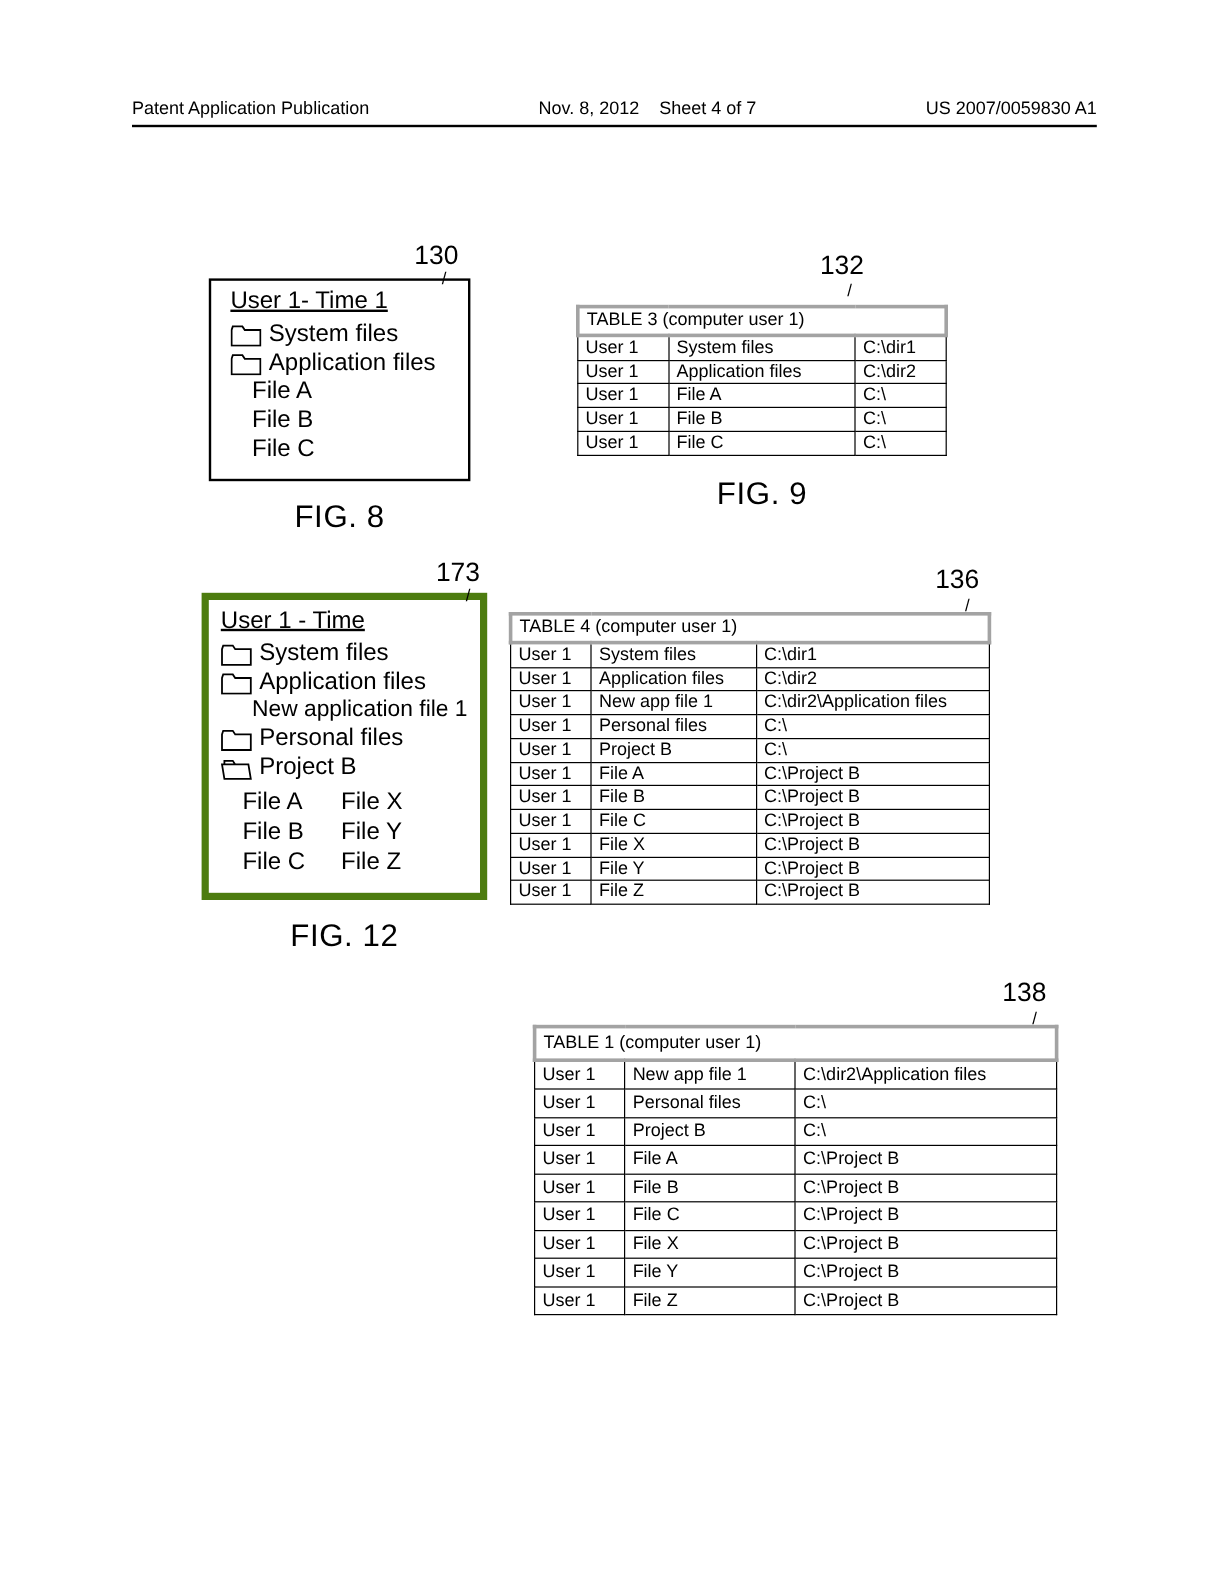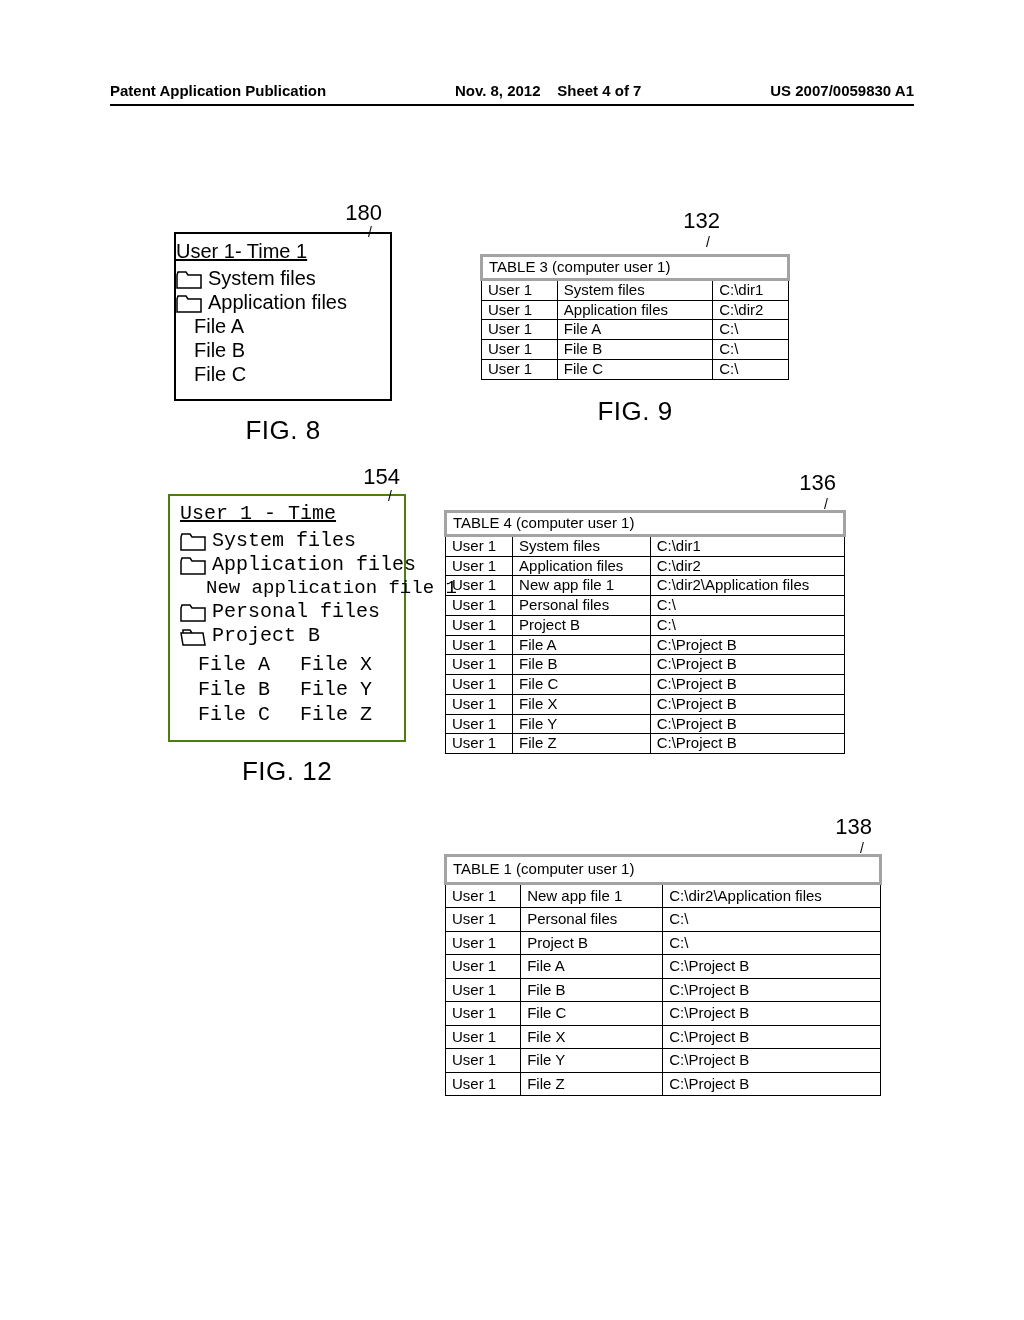--- a/index.html
+++ b/index.html
@@ -12,42 +12,42 @@
     position: relative;
   }
   .page-header {
     position: absolute;
     top: 82px;
     left: 110px;
     right: 110px;
     display: flex;
     justify-content: space-between;
     font-size: 15px;
-    font-weight: bold;
+    font-weight: normal;
   }
   .hr {
     position: absolute;
     top: 104px;
     left: 110px;
     right: 110px;
     border-top: 2px solid #000;
   }
 
   
   .fig8 {
     position: absolute;
     left: 174px;
     top: 232px;
     width: 218px;
   }
   .fig8 .ref { position:absolute; top:-32px; right:10px; font-size:22px; }
   .fig8 .tick { position:absolute; top:-8px; right:20px; font-size:14px; }
   .panel-box {
     border: 2px solid #000;
-    padding: 6px 16px 12px 0;
+    padding: 6px 16px 12px 16px;
   }
   .panel-title {
     font-size: 20px;
     text-decoration: underline;
     margin-bottom: 4px;
   }
   .item-row {
     display: flex;
     align-items: center;
     gap: 6px;
@@ -73,23 +73,22 @@
   
   .fig10 {
     position: absolute;
     left: 168px;
     top: 494px;
     width: 238px;
   }
   .fig10 .ref { position:absolute; top:-30px; right:6px; font-size:22px; }
   .fig10 .tick { position:absolute; top:-6px; right:14px; font-size:14px; }
   .panel-box10 {
-    border: 2px solid #4d7c0f;
+    border: 6px solid #4d7c0f;
     padding: 6px 1px 12px 10px;
-    font-family: Liberation Mono, monospace;
   }
   .sub-indent { padding-left: 26px; font-size:19px; margin:1px 0; white-space:nowrap; }
   .file-cols {
     display: flex;
     gap: 30px;
     padding-left: 18px;
     font-size: 20px;
     margin-top: 4px;
   }
   .file-cols .col div { margin: 2px 0; }
@@ -120,21 +119,21 @@
     top: 254px;
     width: 310px;
   }
   .fig9 .ref { position:absolute; top:-46px; right:70px; font-size:22px; }
   .fig9 .tick { position:absolute; top:-20px; right:80px; font-size:14px; }
   .fig9 .fig-caption { margin-top: 16px; text-align:center; }
 
   
   .fig11 {
     position: absolute;
-    left: 444px;
+    left: 424px;
     top: 510px;
     width: 402px;
   }
   .fig11 .ref { position:absolute; top:-40px; right:10px; font-size:22px; }
   .fig11 .tick { position:absolute; top:-14px; right:18px; font-size:14px; }
   .fig11 .fig-caption { margin-top: 18px; }
 
   
   .fig12 {
     position: absolute;
@@ -156,21 +155,21 @@
   <span>
     <span>Nov. 8, 2012</span>
     &nbsp;&nbsp;
     <span>Sheet 4 of 7</span>
   </span>
   <span>US 2007/0059830 A1</span>
 </div>
 <div class="hr"></div>
 
 <div class="fig8">
-  <div class="ref">180</div>
+  <div class="ref">130</div>
   <div class="tick">/</div>
   <div class="panel-box">
     <div class="panel-title">User 1- Time 1</div>
     <div class="item-row">
       <span class="folder-icon">
         <svg viewBox="0 0 26 20">
             <path d="M1 6 L1 19 L25 19 L25 6 L12 6 L10 3 L2 3 L1 6 Z" fill="none" stroke="#000" stroke-width="1.5"></path>
           </svg>
       </span>
       <span>System files</span>
@@ -222,21 +221,21 @@
           <td>User 1</td>
           <td>File C</td>
           <td>C:\</td>
         </tr>
   </tbody>
     </table>
   <div class="fig-caption">FIG. 9</div>
 </div>
 
 <div class="fig10">
-  <div class="ref">154</div>
+  <div class="ref">173</div>
   <div class="tick">/</div>
   <div class="panel-box10">
     <div class="panel-title">User 1 - Time</div>
     <div class="item-row">
       <span class="folder-icon">
           <svg viewBox="0 0 26 20">
             <path d="M1 6 L1 19 L25 19 L25 6 L12 6 L10 3 L2 3 L1 6 Z" fill="none" stroke="#000" stroke-width="1.5"></path>
           </svg>
         </span>
       <span>System files</span>

